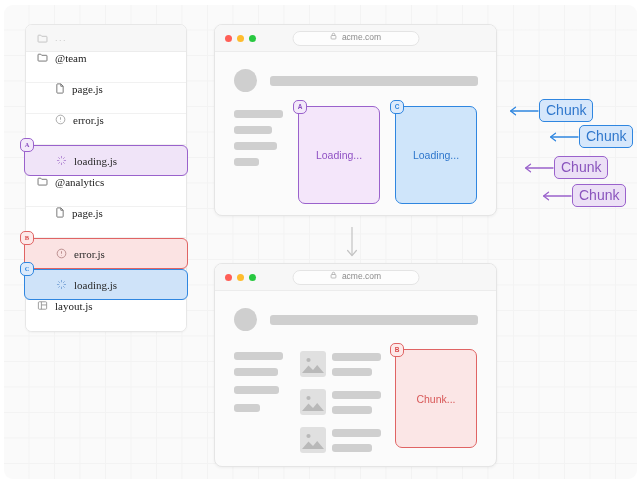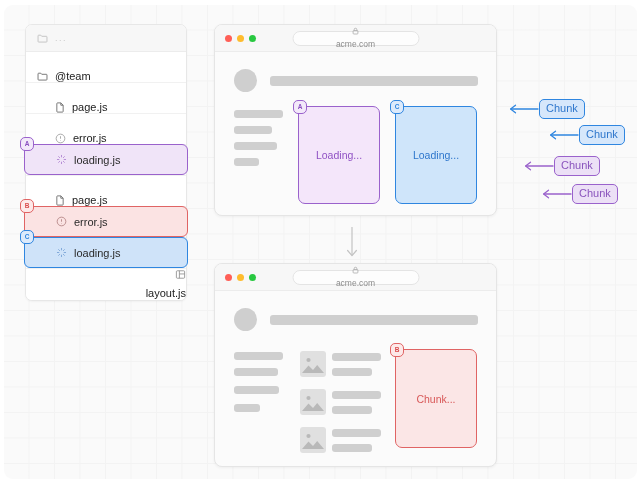--- a/index.html
+++ b/index.html
@@ -39,28 +39,29 @@
     background: #f7f7f7;
     border-bottom: 1px solid #ececec;
     border-radius: 6px 6px 0 0;
     display: flex; align-items: center;
     padding-left: 11px;
     gap: 7px;
   }
   .ft-dots { color: #c9c9c9; font-size: 9px; letter-spacing: 1.5px; line-height: 1; }
   .ft-row {
     height: 31px;
-    display: flex; align-items: flex-end;
+    display: flex; align-items: flex-start;
     border-bottom: 1px solid #f1f1f1;
     position: relative;
     font-size: 11px;
     color: #1c1c1c;
     background: #fff;
-  }
-  .ft-row:last-child { border-bottom: none; border-radius: 0 0 6px 6px; flex-direction: column; }
+    font-family: Liberation Serif, serif;
+  }
+  .ft-row:last-child { border-bottom: none; border-radius: 0 0 6px 6px; }
   .ft-row .lbl { white-space: nowrap; }
   .ft-ind0 { padding-left: 11px; gap: 7px; }
   .ft-ind1 { padding-left: 29px; gap: 7px; }
 
   
   .hl {
     position: absolute;
     left: -2px; right: -2px;
     height: 31px;
     border-radius: 6px;
@@ -113,23 +114,23 @@
   }
   .lights { display: flex; gap: 5px; margin-left: 10px; }
   .light { width: 7px; height: 7px; border-radius: 50%; }
   .urlbar {
     position: absolute;
     left: 50%; transform: translateX(-50%);
     width: 127px; height: 15px;
     background: #fdfdfd;
     border: 1px solid #e4e4e4;
     border-radius: 8px;
-    display: flex; align-items: center; justify-content: center;
+    display: flex; justify-content: center;
     gap: 4px;
-    font-size: 8.5px; color: #8b8b8b; flex-direction: column;
+    font-size: 8.5px; color: #8b8b8b;
   }
   .bbody { position: relative; padding: 0; height: calc(100% - 27px); text-align: right; }
 
   .avatar { position:absolute; left:19px; top:17px; width:23px; height:23px; border-radius:50%; background:#cfcfcf; }
   .topbar { position:absolute; left:55px; top:24px; height:10px; right:18px; background:#cfcfcf; border-radius:3px; }
 
   .sk { position: absolute; background: #cfcfcf; border-radius: 3px; height: 8px; }
 
   .imgph {
     position: absolute; width: 26px; height: 26px;
@@ -148,21 +149,21 @@
   .panel.red    { border-color: #e06464; background: #fbe6e6; color: #d85858; }
 
   
   #flow-arrow { position: absolute; left: 341px; top: 222px; width: 14px; height: 30px; }
 
   
   .chunkgroup { position: absolute; display: flex; align-items: center; }
   .chunkbox {
     border: 1.3px solid; border-radius: 5px;
     padding: 2px 6px 3px 6px;
-    font-size: 11px; font-weight: 500;
+    font-size: 14px; font-weight: 500;
     line-height: 1.15;
   }
   .chunkbox.blue   { border-color: #2f86e0; background: #d6e7fb; color: #2f77cc; }
   .chunkbox.purple { border-color: #9a62cc; background: #ece0f6; color: #8a54bd; }
   .carrow { height: 10px; }
 </style>
 </head>
 <body>
 
 <div id="canvas">
@@ -222,20 +223,28 @@
             <path d="M3.8 3.8l1.5 1.5"></path>
               <path d="M10.7 10.7l1.5 1.5"></path>
               <path d="M12.2 3.8l-1.5 1.5"></path>
               <path d="M5.3 10.7l-1.5 1.5"></path>
           </svg>
         </span>
         <span class="lbl">loading.js</span>
       </div>
     </div>
 
+    <div class="ft-row ft-ind0">
+      <span>
+        <svg class="ic" width="11" height="11" viewBox="0 0 16 16" fill="none" stroke="#6b6b6b" stroke-width="1.3">
+          <path d="M1.5 4.2a1 1 0 0 1 1-1h3l1.4 1.6h6.6a1 1 0 0 1 1 1v6.4a1 1 0 0 1-1 1h-11a1 1 0 0 1-1-1z"></path>
+        </svg>
+      </span>
+      <span class="lbl">@analytics</span>
+    </div>
 
     <div class="ft-row ft-ind1">
       <span>
         <svg class="ic" width="10" height="11" viewBox="0 0 14 16" fill="none" stroke="#6b6b6b" stroke-width="1.3">
           <path d="M8.2 1.3H3.4a1 1 0 0 0-1 1v11.4a1 1 0 0 0 1 1h7.2a1 1 0 0 0 1-1V4.7z"></path>
           <path d="M8.2 1.3v3.4h3.4"></path>
         </svg>
       </span>
       <span class="lbl">page.js</span>
     </div>

